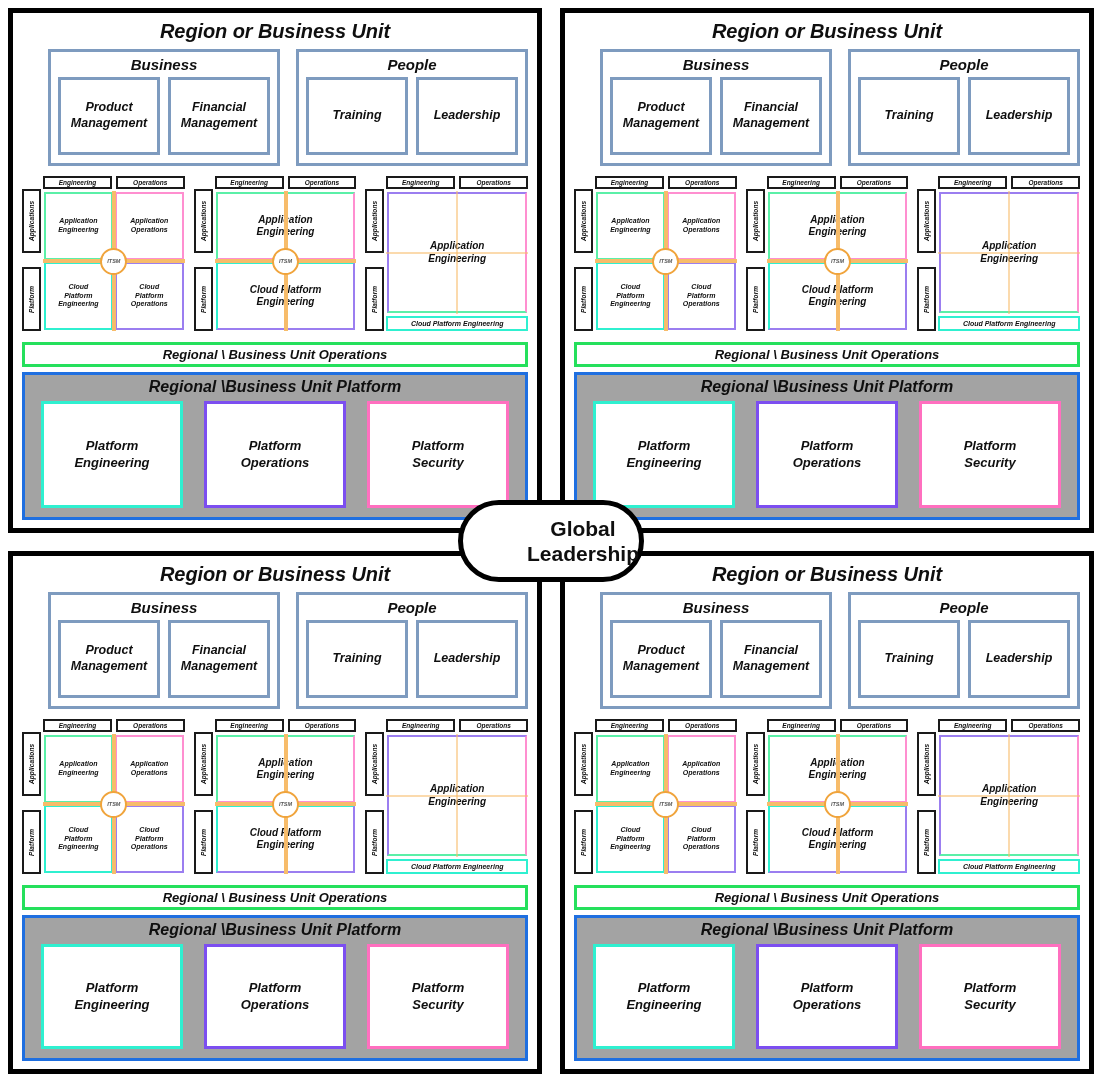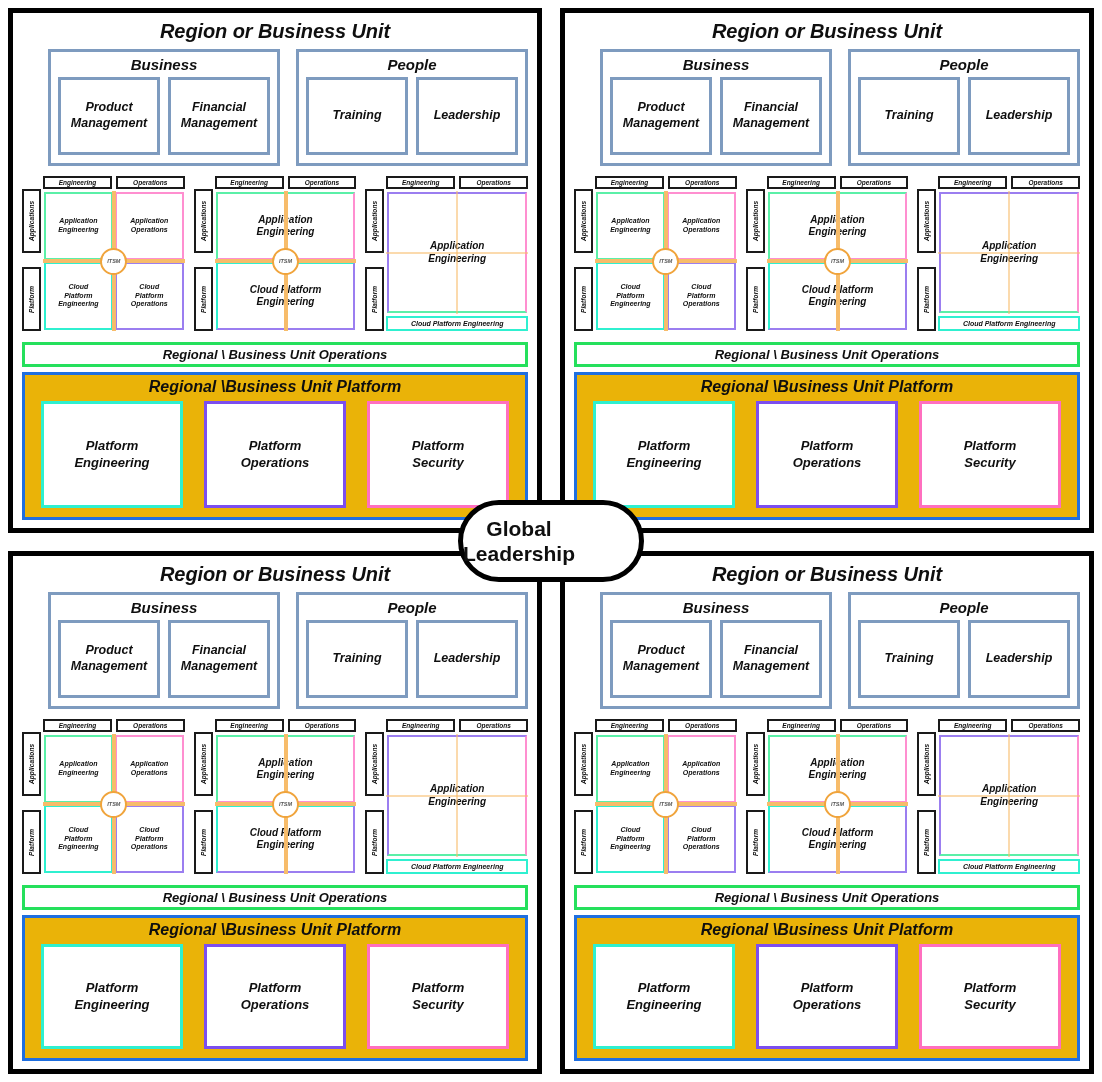--- a/index.html
+++ b/index.html
@@ -206,21 +206,21 @@
     display: flex;
     align-items: center;
     justify-content: center;
     font-size: 13px;
     font-weight: bold;
     color: #0f0f0f;
     margin-bottom: 5px;
   }
   .plat-band {
     border: 3px solid #1f6fe0;
-    background: #eab308;
+    background: #a3a3a3;
     flex: 1;
     padding: 3px 8px 7px 8px;
     display: flex;
     flex-direction: column;
   }
   .plat-title {
     text-align: center;
     font-size: 16px;
     font-weight: bold;
     color: #0f0f0f;
@@ -247,21 +247,21 @@
     left: 50%;
     top: 541px;
     transform: translate(-50%, -50%);
     width: 186px;
     height: 82px;
     border: 5px solid #000000;
     border-radius: 42px;
     background: #ffffff;
     display: flex;
     align-items: center;
-    justify-content: flex-start;
+    justify-content: flex-end;
     text-align: center;
     font-size: 21px;
     font-weight: bold;
     color: #0f0f0f;
     line-height: 1.2;
     z-index: 40;
   }
 </style>
 </head>
 <body>

